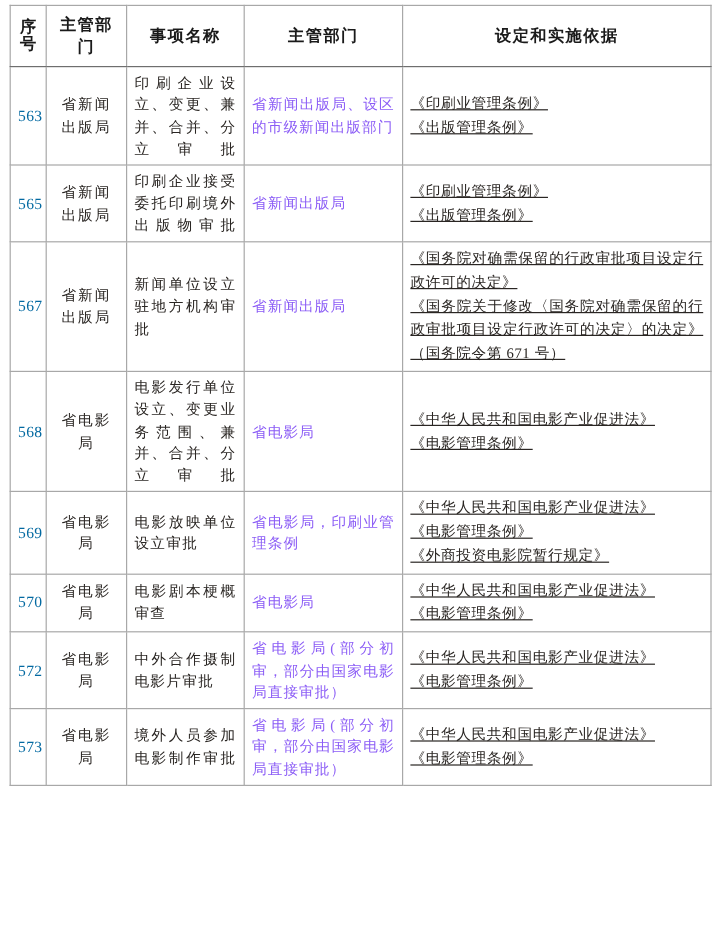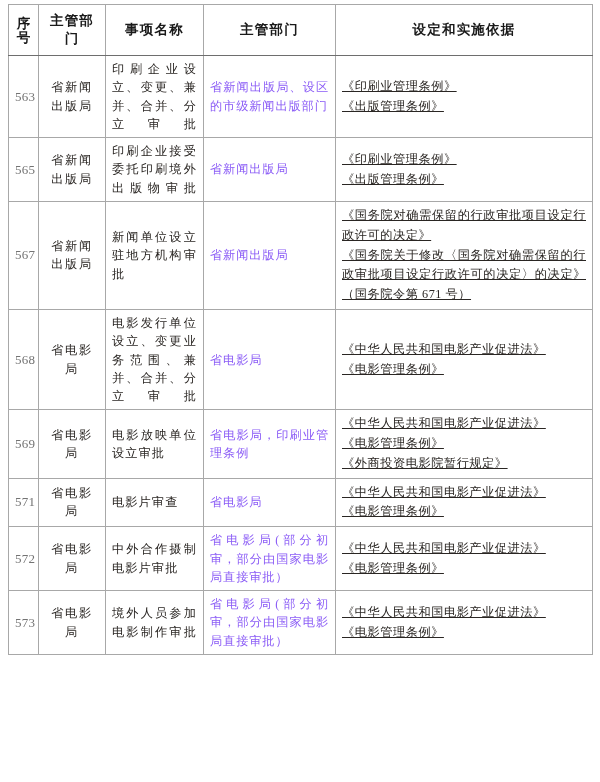--- a/index.html
+++ b/index.html
@@ -54,21 +54,21 @@
   col.c-dept  { width: 67px; }
   col.c-item  { width: 98px; }
   col.c-org   { width: 132px; }
   col.c-basis { width: 257px; }
 
   .cell-seq {
     text-align: right;
     font-size: 13px;
     font-family: "Liberation Serif", "DejaVu Serif", serif;
     letter-spacing: 0.3px;
-    color: #737373;
+    color: #0369a1;
     padding-left: 2px;
     padding-right: 2px;
   }
   .seq-head-inner {
     line-height: 1.05;
     letter-spacing: 0;
   }
   .seq-head-inner span { display: block; }
 
   .cell-dept {
@@ -193,23 +193,23 @@
           <td class="cell-dept">省电影局</td>
           <td class="cell-item">电影放映单位设立审批</td>
           <td class="cell-org">省电影局，印刷业管理条例</td>
           <td class="cell-basis">
             <span class="line">《中华人民共和国电影产业促进法》</span>
             <span class="line">《电影管理条例》</span>
             <span class="line">《外商投资电影院暂行规定》</span>
           </td>
         </tr>
         <tr>
-          <td class="cell-seq">571</td>
-          <td class="cell-dept">省电影局</td>
-          <td class="cell-item">电影片审查</td>
+          <td class="cell-seq">570</td>
+          <td class="cell-dept">省电影局</td>
+          <td class="cell-item">电影剧本梗概审查</td>
           <td class="cell-org">省电影局</td>
           <td class="cell-basis">
             <span class="line">《中华人民共和国电影产业促进法》</span>
             <span class="line">《电影管理条例》</span>
           </td>
         </tr>
         <tr>
           <td class="cell-seq">572</td>
           <td class="cell-dept">省电影局</td>
           <td class="cell-item">中外合作摄制电影片审批</td>

